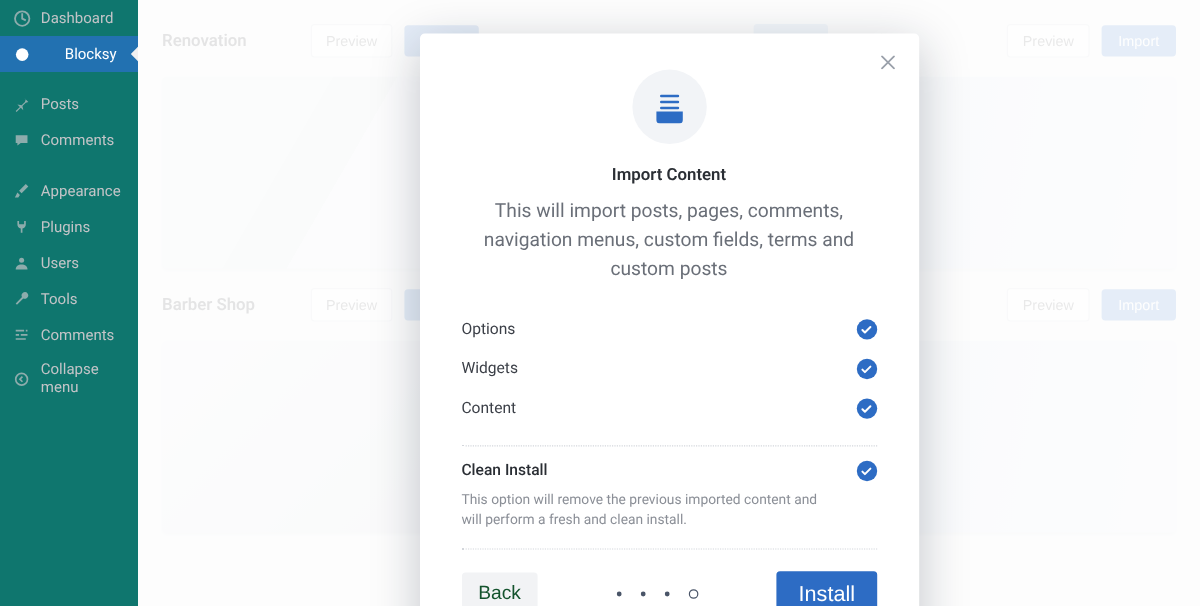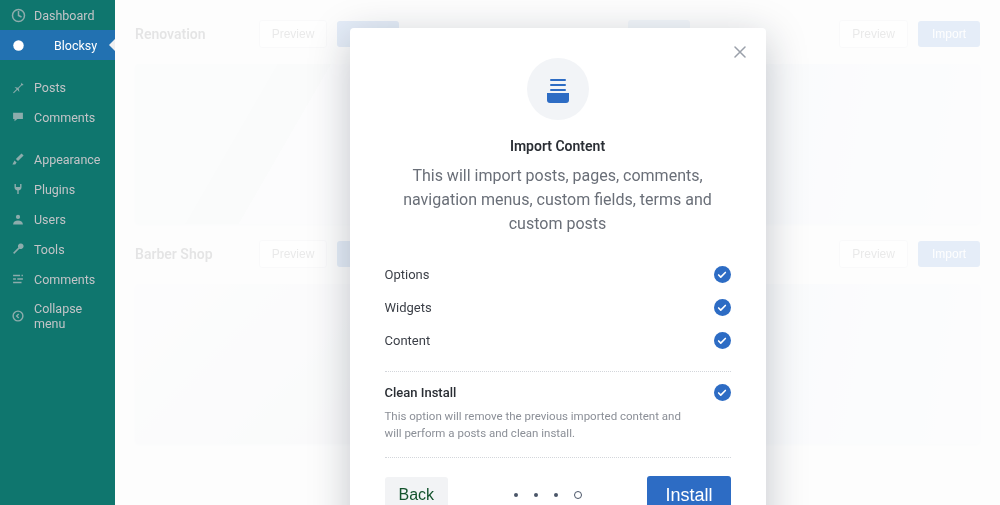--- a/index.html
+++ b/index.html
@@ -320,21 +320,21 @@
 
     <div>
       <div class="opt" style="padding:2px 0;">
         <span class="opt-title">Clean Install</span>
         <span class="check">
           <svg width="10" height="10" viewBox="0 0 12 12">
               <path d="M2 6l2.5 2.5L10 3" stroke="#fff" stroke-width="2" fill="none" stroke-linecap="round" stroke-linejoin="round"></path>
             </svg>
         </span>
       </div>
-      <div class="opt-desc">This option will remove the previous imported content and will perform a posts and clean install.</div>
+      <div class="opt-desc">This option will remove the previous imported content and will perform a fresh and clean install.</div>
     </div>
 
     <div class="dotsep" style="margin-top:14px;"></div>
 
     <div class="modal-footer">
       <button class="btn-back">Back</button>
       <div class="stepper">
         <span class="dot"></span>
         <span class="dot"></span>
         <span class="dot"></span>

